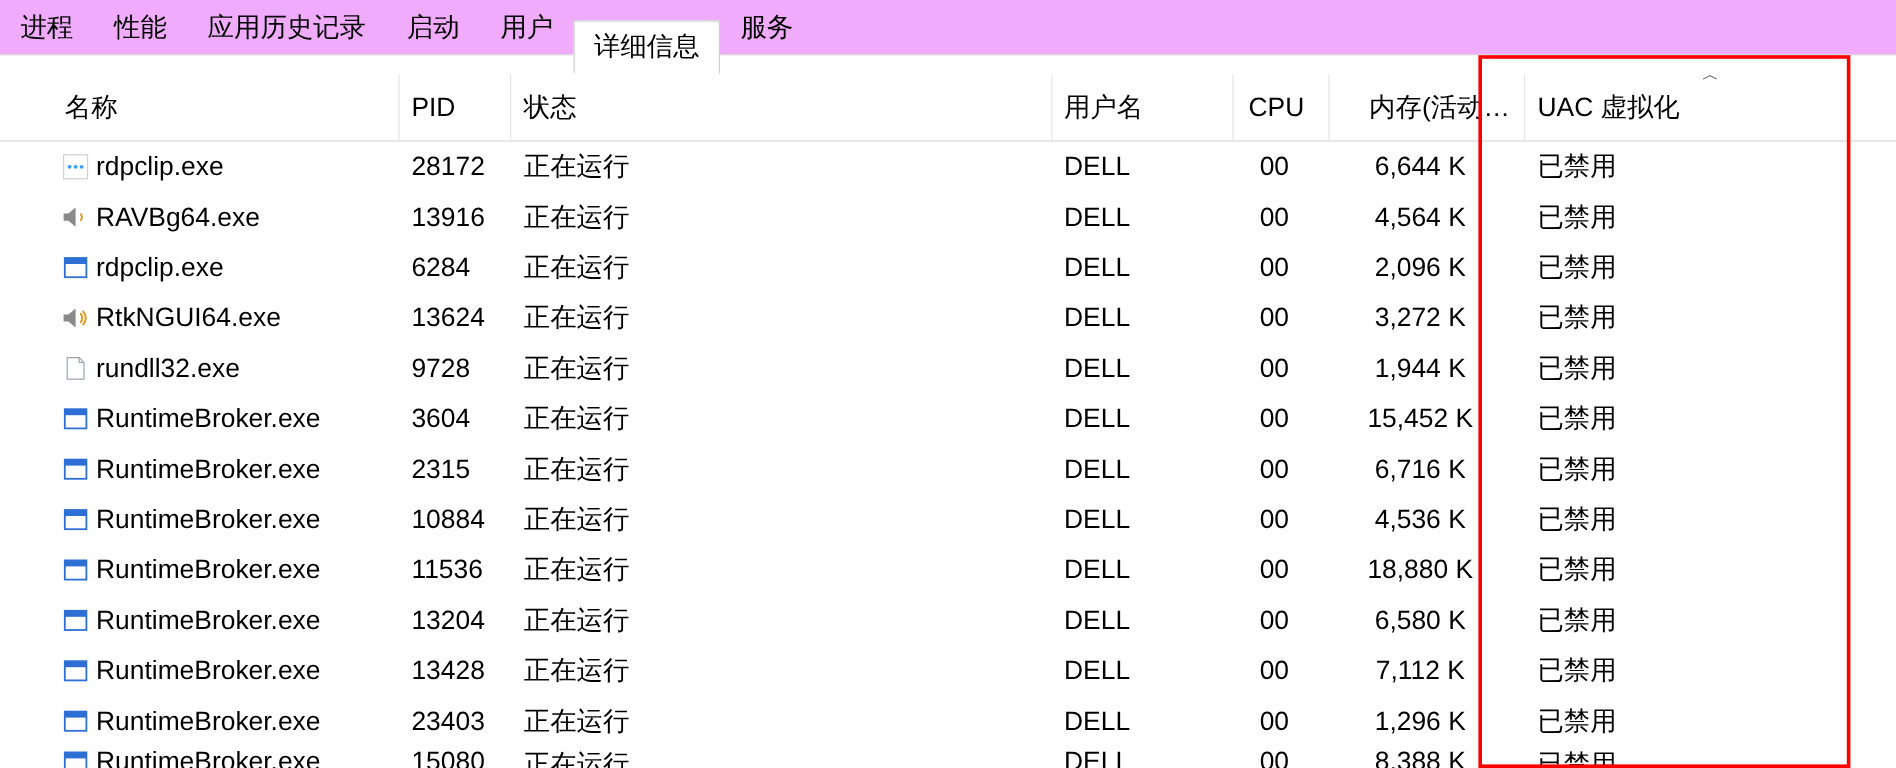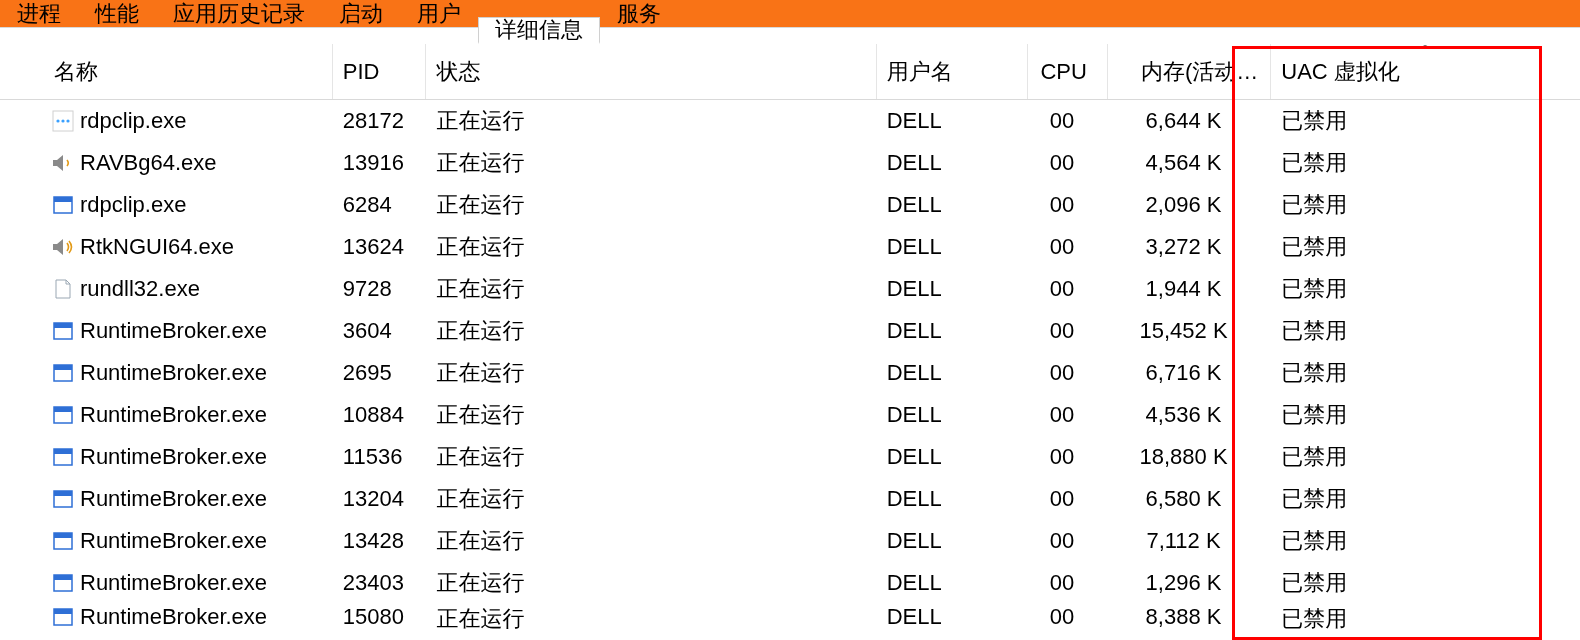--- a/index.html
+++ b/index.html
@@ -10,23 +10,23 @@
     font-size: 22px;
     color: #000;
     background: #fff;
     overflow: hidden;
   }
 
   
   .tabbar {
     display: flex;
     align-items: stretch;
-    height: 28px;
+    height: 46px;
     border-bottom: 1px solid #d9d9d9;
-    background: #f97316;
+    background: #f0abfc;
   }
   .tab {
     padding: 6px 16px 6px 16px;
     border: 1px solid transparent;
     border-bottom: none;
     cursor: default;
     display: flex; align-items: center;
     color: #000;
   }
   .tab + .tab { margin-left: 0; }
@@ -250,21 +250,21 @@
     <div class="row">
       <div class="cell c-name">
         <span class="ficon">
           <svg width="22" height="22">
             <rect x="2" y="3" width="18" height="16" fill="#fff" stroke="#2e6fd6" stroke-width="1.5"></rect>
             <rect x="2" y="3" width="18" height="5" fill="#2e6fd6"></rect>
           </svg>
         </span>
         <span>RuntimeBroker.exe</span>
       </div>
-      <div class="cell c-pid">2695</div>
+      <div class="cell c-pid">2315</div>
       <div class="cell c-status">正在运行</div>
       <div class="cell c-user">DELL</div>
       <div class="cell c-cpu">00</div>
       <div class="cell c-mem">6,716 K</div>
       <div class="cell c-uac">已禁用</div>
     </div>
     <div class="row">
       <div class="cell c-name">
         <span class="ficon">
           <svg width="22" height="22">

